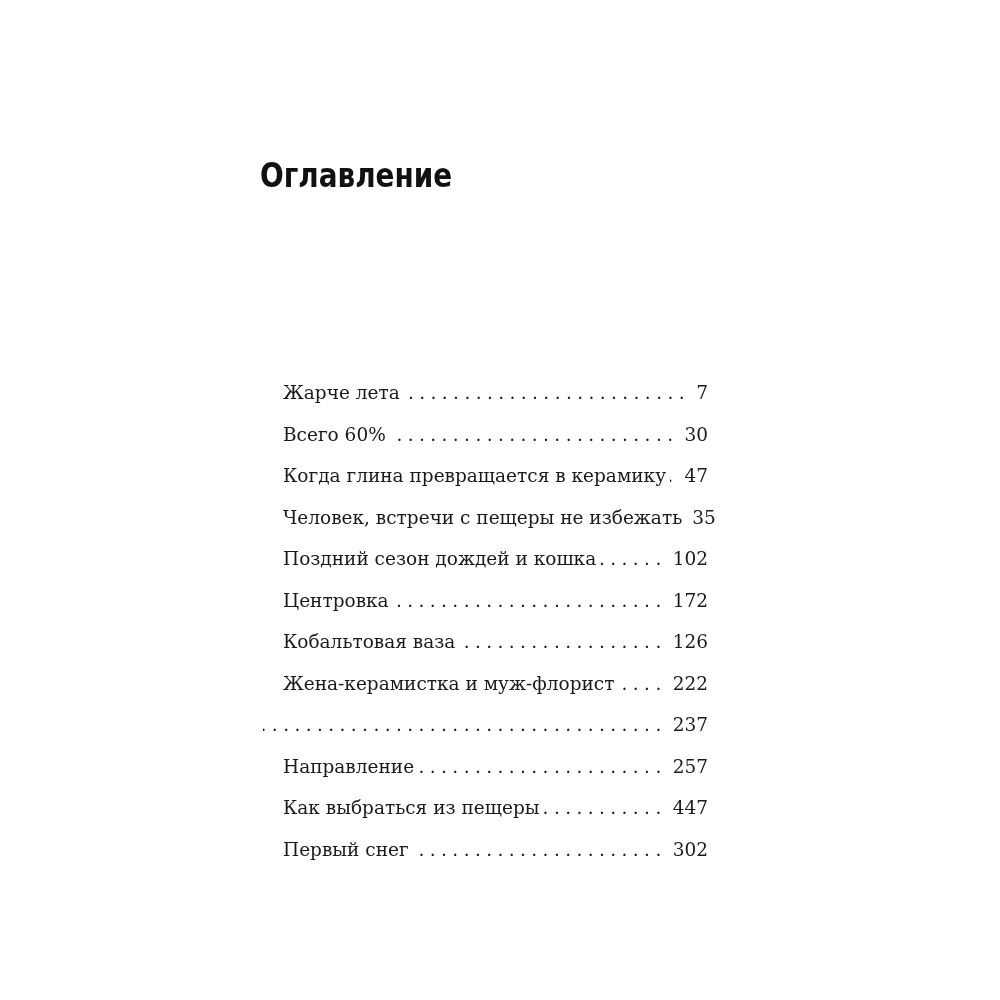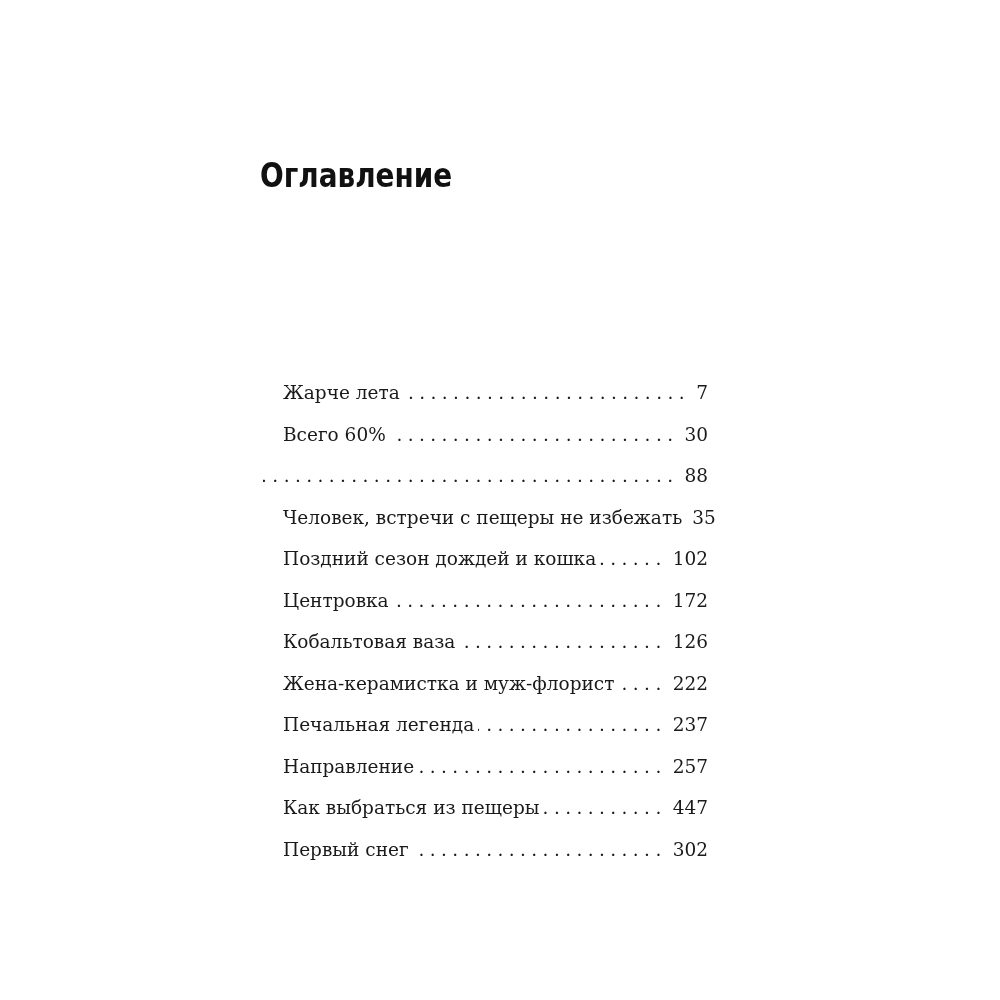--- a/index.html
+++ b/index.html
@@ -73,22 +73,23 @@
     <span class="toc-title">Жарче лета</span>
     <span class="toc-leader">........................................................................................................</span>
     <span class="toc-page">7</span>
   </div>
   <div class="toc-row">
     <span class="toc-title">Всего 60%</span>
     <span class="toc-leader">........................................................................................................</span>
     <span class="toc-page">30</span>
   </div>
   <div class="toc-row">
+    <span class="toc-title">Когда глина превращается в керамику</span>
     <span class="toc-leader">........................................................................................................</span>
-    <span class="toc-page">88</span>
+    <span class="toc-page">47</span>
   </div>
   <div class="toc-row">
     <span class="toc-title">Человек, встречи с пещеры не избежать</span>
     <span class="toc-leader">........................................................................................................</span>
     <span class="toc-page">35</span>
   </div>
   <div class="toc-row">
     <span class="toc-title">Поздний сезон дождей и кошка</span>
     <span class="toc-leader">........................................................................................................</span>
     <span class="toc-page">102</span>
@@ -102,21 +103,20 @@
     <span class="toc-title">Кобальтовая ваза</span>
     <span class="toc-leader">........................................................................................................</span>
     <span class="toc-page">126</span>
   </div>
   <div class="toc-row">
     <span class="toc-title">Жена-керамистка и муж-флорист</span>
     <span class="toc-leader">........................................................................................................</span>
     <span class="toc-page">222</span>
   </div>
   <div class="toc-row">
-    <span class="toc-title">Печальная легенда</span>
     <span class="toc-leader">........................................................................................................</span>
     <span class="toc-page">237</span>
   </div>
   <div class="toc-row">
     <span class="toc-title">Направление</span>
     <span class="toc-leader">........................................................................................................</span>
     <span class="toc-page">257</span>
   </div>
   <div class="toc-row">
     <span class="toc-title">Как выбраться из пещеры</span>

